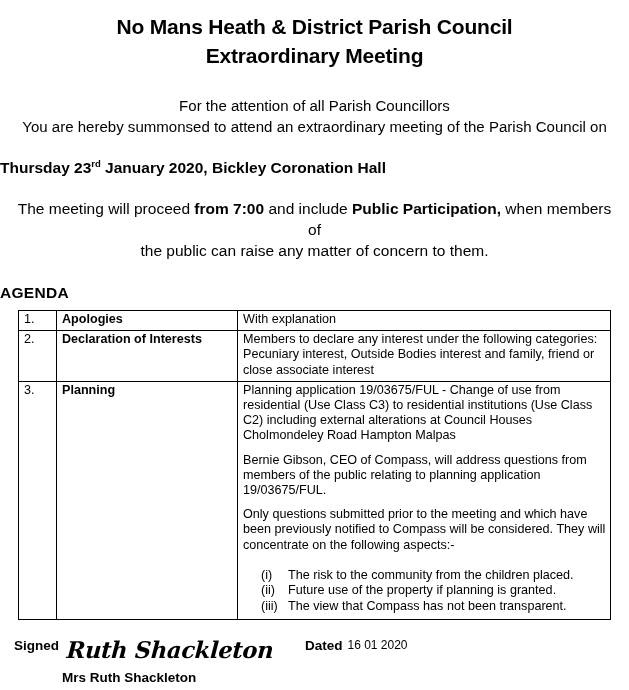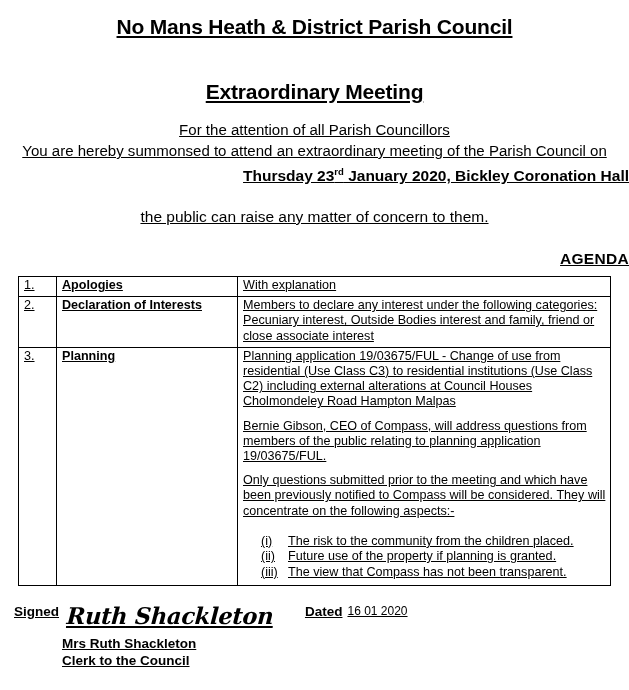--- a/index.html
+++ b/index.html
@@ -13,71 +13,70 @@
     font-family: "Liberation Sans", sans-serif;
     color: #000000;
     overflow: hidden;
     position: relative;
   }
   .page {
     width: 629px;
     height: 496px;
     position: relative;
     box-sizing: border-box;
-    text-decoration: underline;
   }
 
   
   .doc-title {
     text-align: center;
     font-weight: bold;
     font-size: 21px;
     line-height: 29px;
     letter-spacing: -0.2px;
     padding-top: 12px;
   }
-  .doc-title .line2 { display: block; margin-top: 36px; }
+  .doc-title .line2 { display: block; }
 
   .intro {
     text-align: center;
     font-size: 15.5px;
     line-height: 21px;
-    margin-top: 13px;
+    margin-top: 25px;
   }
   .intro .l {
     display: block;
     transform: scaleX(0.97);
     transform-origin: center;
   }
 
   .meeting-date {
-    text-align: right;
-    font-weight: bold;
-    font-size: 15.5px;
-    margin-top: 6px;
+    text-align: left;
+    font-weight: bold;
+    font-size: 15.5px;
+    margin-top: 22px;
   }
   .meeting-date sup {
     font-size: 9.5px;
     vertical-align: super;
     line-height: 0;
   }
 
   .proceed {
     text-align: center;
     font-size: 15.5px;
     line-height: 21px;
     margin-top: 21px;
     padding: 0 14px;
   }
   .proceed .l {
     display: block;
   }
 
   .agenda-heading {
-    text-align: right;
+    text-align: left;
     font-weight: bold;
     font-size: 15.5px;
     margin-top: 23px;
     letter-spacing: 0.3px;
   }
 
   
   table.agenda {
     border-collapse: collapse;
     width: 593px;
@@ -175,20 +174,21 @@
   </div>
 
   <div class="intro">
     <span class="l">For the attention of all Parish Councillors</span>
     <span class="l">You are hereby summonsed to attend an extraordinary meeting of the Parish Council on</span>
   </div>
 
   <div class="meeting-date"><span>Thursday 23</span><sup>rd</sup><span> January 2020, Bickley Coronation Hall</span></div>
 
   <div class="proceed">
+    <span class="l"><span>The meeting will proceed </span><b>from 7:00</b><span> and include </span><b>Public Participation,</b><span> when members of</span></span>
     <span class="l">the public can raise any matter of concern to them.</span>
   </div>
 
   <div class="agenda-heading">AGENDA</div>
 
   <table class="agenda">
     <tbody>
       <tr>
         <td class="col-num">1.</td>
         <td class="col-topic">Apologies</td>

